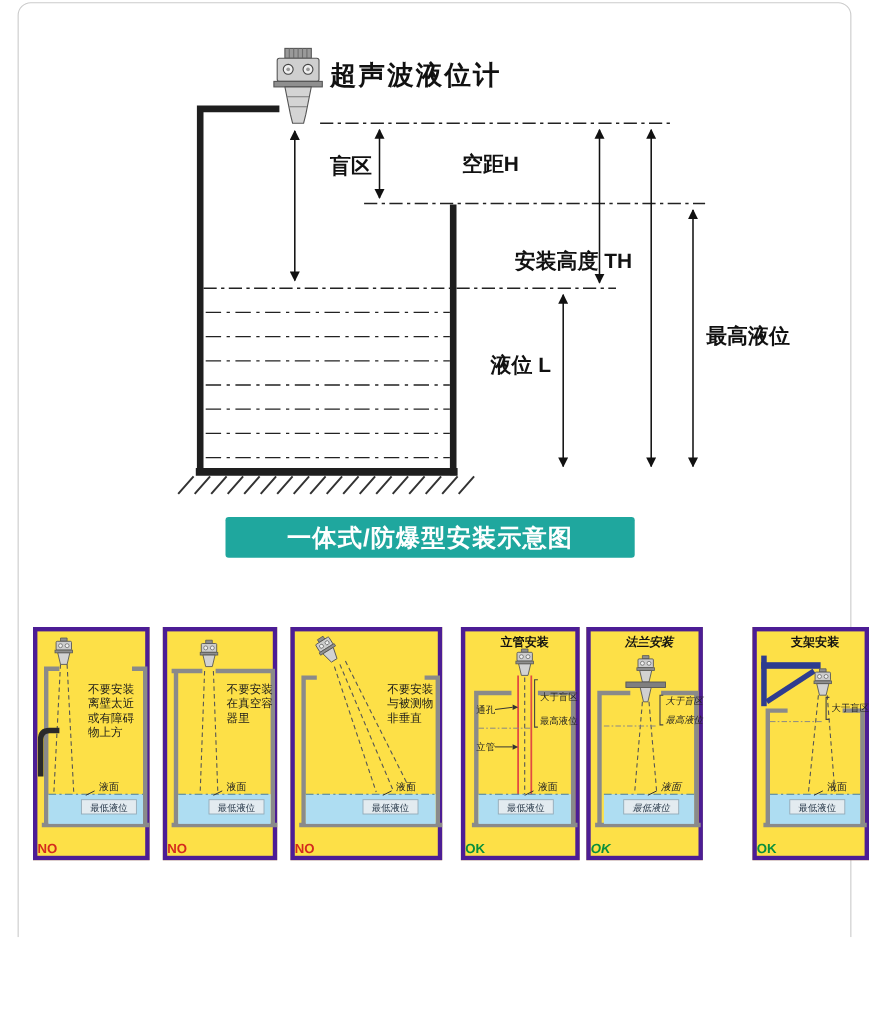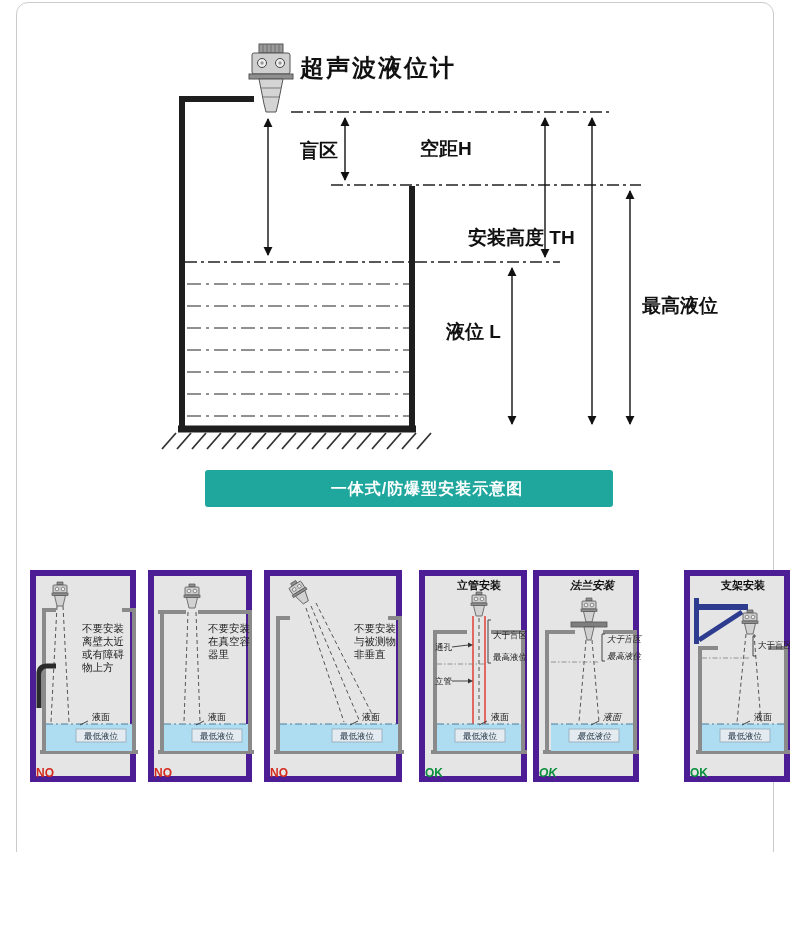--- a/index.html
+++ b/index.html
@@ -13,26 +13,26 @@
   .thick { stroke:#1e1e1e; fill:none; }
   .dashdot { stroke:#222; stroke-width:1.3; fill:none; stroke-dasharray:12 4 3 4; }
   .liqline { stroke:#222; stroke-width:1.2; fill:none; stroke-dasharray:14 5 3 5; }
   .dim { stroke:#111; stroke-width:1.4; fill:none; }
   .dimlabel { font-size:19px; font-weight:bold; fill:#111; }
   .devtitle { font-size:24px; font-weight:600; letter-spacing:2px; fill:#111; }
 
   .banner { position:absolute; background:#1fa79e; color:#ffffff; font-weight:bold;
             text-align:center; border-radius:3px; }
   .banner1 { left:205px; top:470px; width:372px; height:37px; line-height:37px;
-             font-size:16px; letter-spacing:1px;padding-left:36px; }
+             font-size:22px; letter-spacing:1px; }
   .banner2 { left:258px; top:806px; width:272px; height:37px; line-height:37px;
              font-size:21px; letter-spacing:2px; }
 
-  .panel { position:absolute; top:570px; height:212px; border:6px solid #4c1d95;
-           background:#e5e5e5; box-sizing:border-box; }
+  .panel { position:absolute; top:570px; height:212px; border:4px solid #4c1d95;
+           background:#fde047; box-sizing:border-box; }
   .panel svg { display:block; }
   .verdict { height:24px; line-height:22px; font-weight:bold; font-size:12px; }
   .verdict-no { color:#d42b1e; }
   .verdict-ok { color:#0a8f3c; }
 
   .tankline { stroke:#8a8a8a; stroke-width:4; fill:none; stroke-linecap:square; }
   .beam { stroke:#555; stroke-width:1; stroke-dasharray:4 3; fill:none; }
   .note { font-size:10.5px; fill:#1a1a1a; }
   .slabel { font-size:9px; fill:#222; }
   .tinylabel { font-size:8.5px; fill:#222; }

